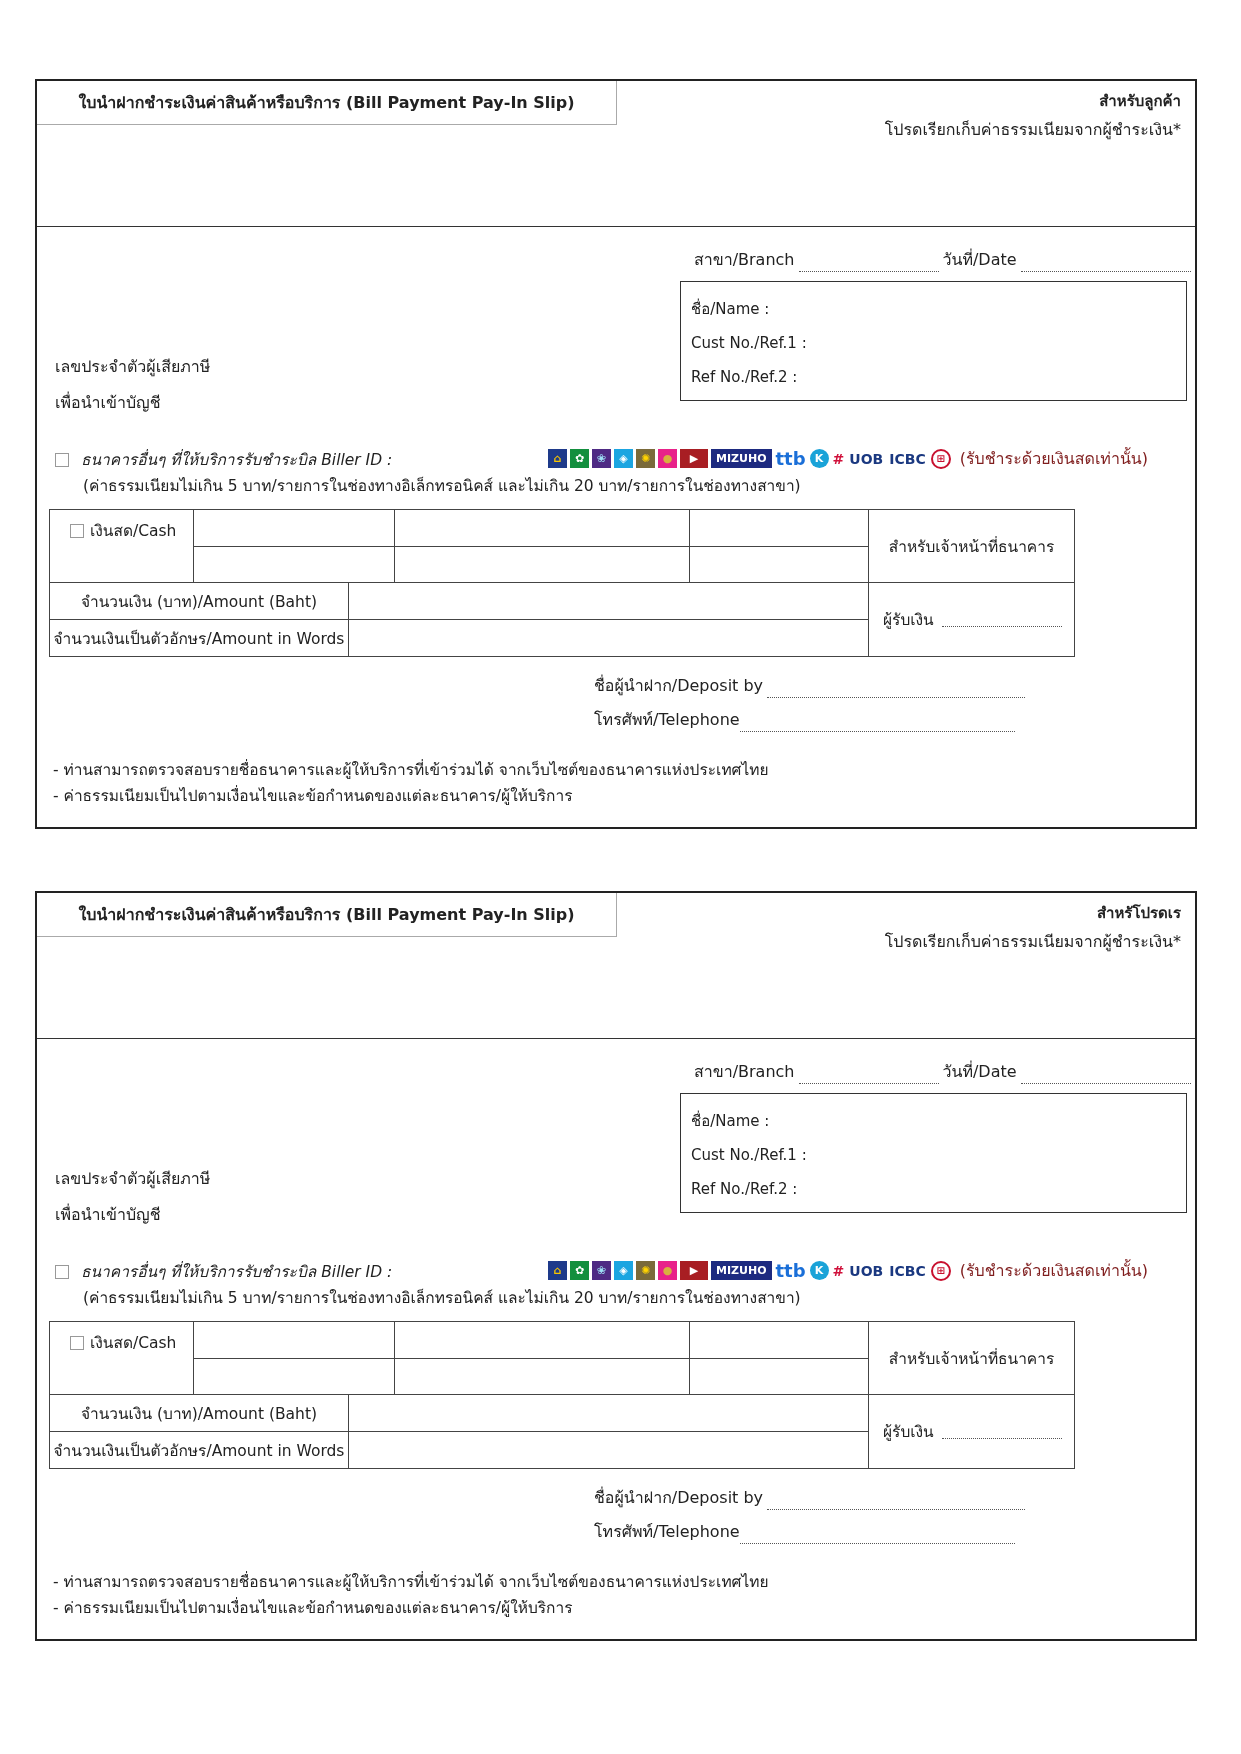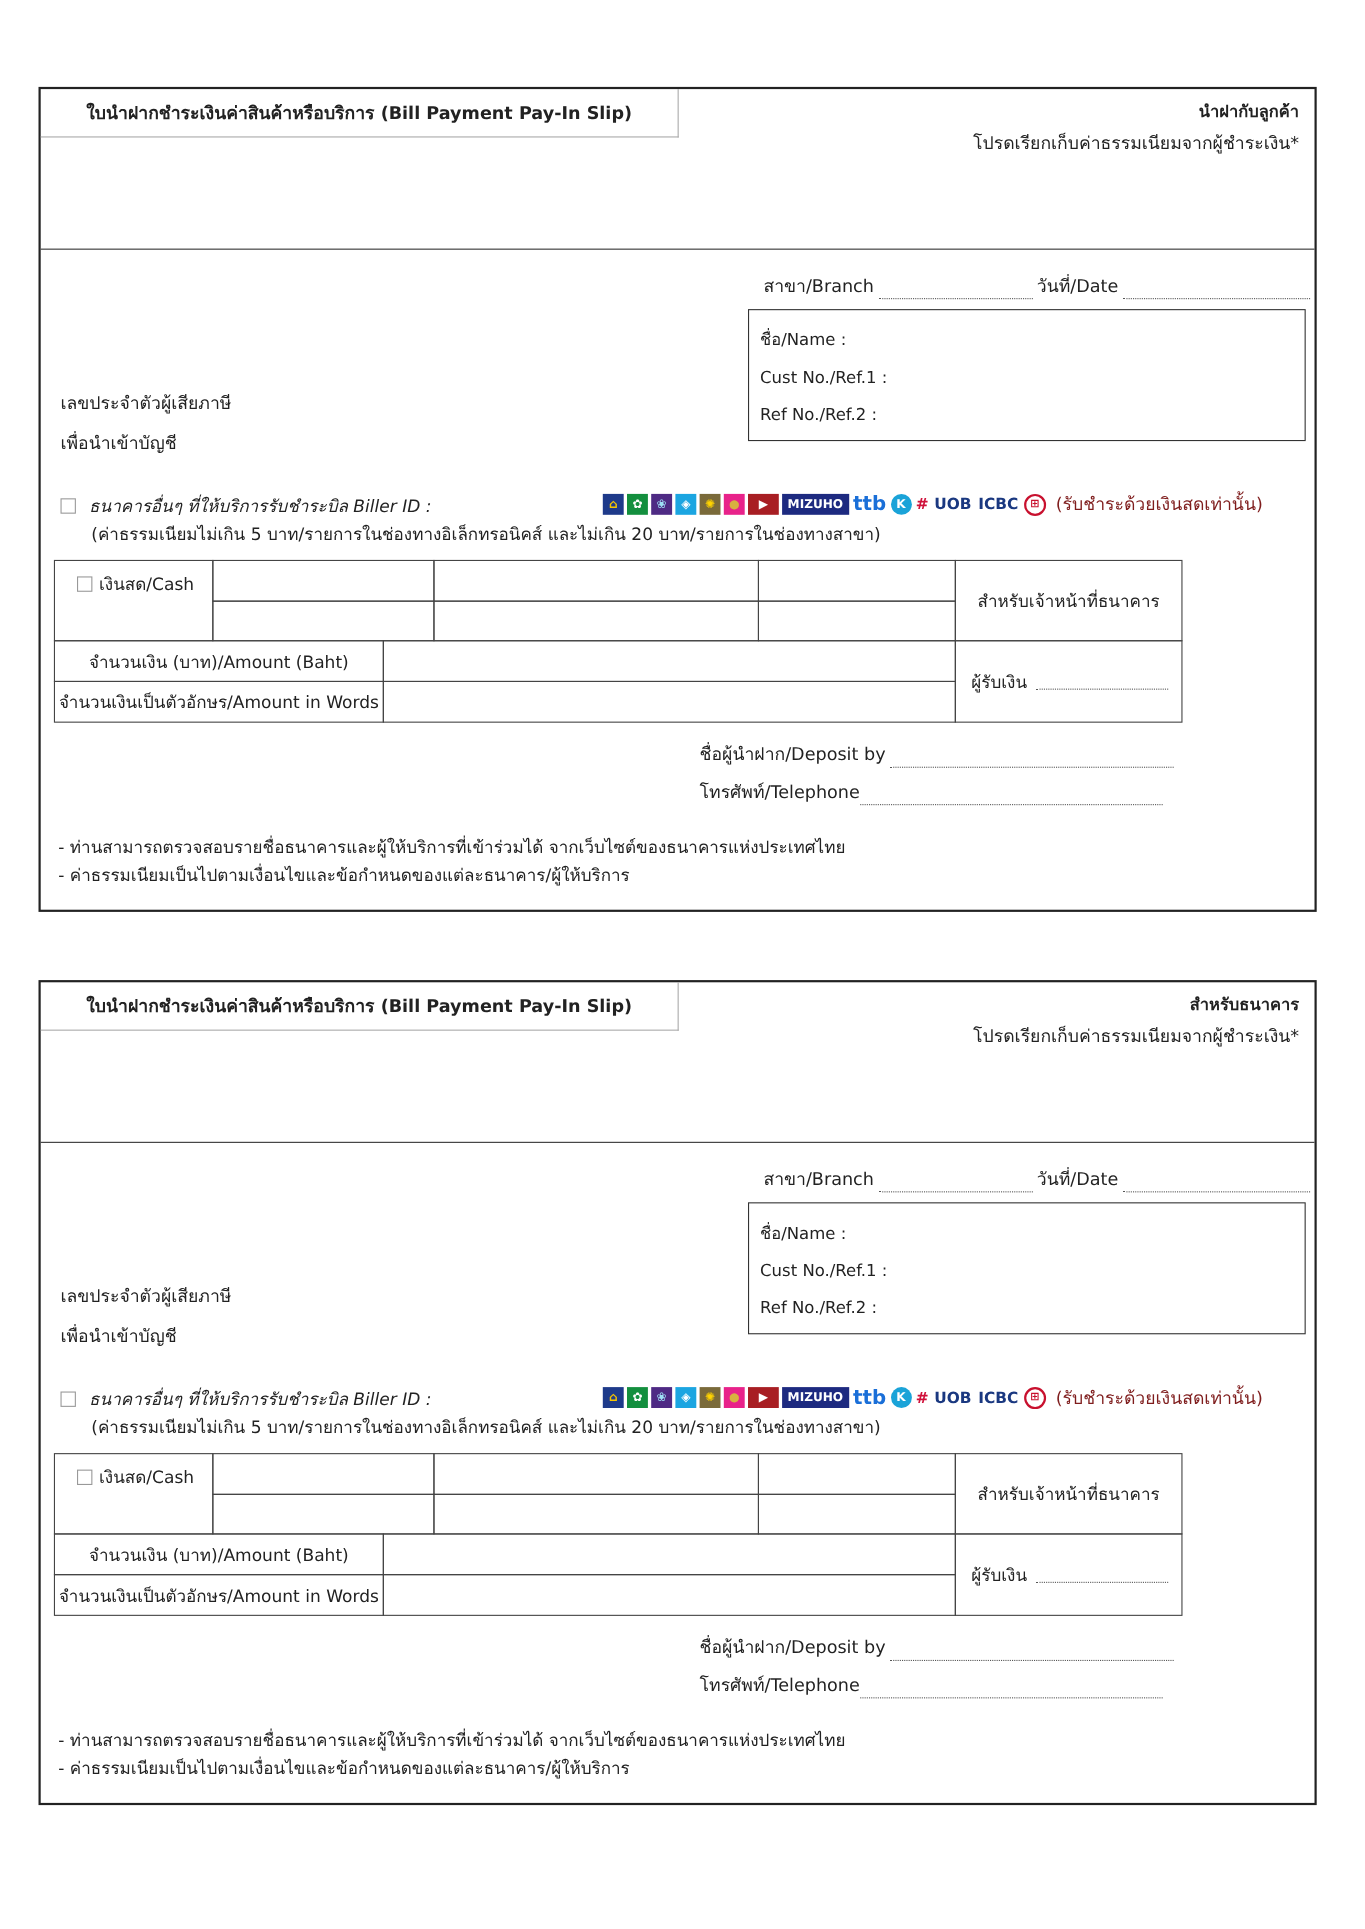--- a/index.html
+++ b/index.html
@@ -17,29 +17,29 @@
   .tax-label { position:absolute; left:18px; top:268px; font-size:16px; line-height:36px; }
   .biller-row { position:absolute; left:18px; top:366px; font-size:15.5px; display:flex; align-items:center;font-style:italic; }
   .chk { display:inline-block; width:14px; height:14px; border:1px solid #999; margin-right:12px; box-sizing:border-box; background:#fff; }
   .logos { position:absolute; left:511px; top:365px; display:flex; align-items:center; gap:3px; }
   .logo { width:19px; height:19px; display:inline-flex; align-items:center; justify-content:center; font-size:11px; color:#fff; font-weight:bold; }
   .logo-wide { height:19px; padding:0 5px; display:inline-flex; align-items:center; font-size:11px; font-weight:bold; color:#fff; }
   .cash-only { color:#7f1d1d; font-size:16px; margin-left:6px; }
   .fee-range { position:absolute; left:46px; top:392px; font-size:15.5px; }
   .pay-table { position:absolute; left:12px; top:428px; width:1135px; height:148px; }
   .cell { position:absolute; border:1px solid #444; box-sizing:border-box; font-size:15.5px; }
-  .deposit-row { position:absolute; font-size:16px; display:flex; align-items:flex-end;margin-left:42px; }
+  .deposit-row { position:absolute; font-size:16px; display:flex; align-items:flex-end; }
   .notes { position:absolute; left:16px; top:676px; font-size:15.5px; line-height:26px; }
 </style>
 </head>
 <body>
 
 <div class="slip slip1">
   <div class="title-box">ใบนำฝากชำระเงินค่าสินค้าหรือบริการ (Bill Payment Pay-In Slip)</div>
-  <div class="copy-label">นำฝากับลูกค้า</div>
+  <div class="copy-label">สำหรับลูกค้า</div>
   <div class="fee-note">โปรดเรียกเก็บค่าธรรมเนียมจากผู้ชำระเงิน*</div>
   <div class="divider"></div>
 
   <div class="branch-row">
     <span>สาขา/Branch</span>
     <span class="dots" style="width:140px"></span>
     <span>วันที่/Date</span>
     <span class="dots" style="width:170px"></span>
   </div>
 
@@ -116,21 +116,21 @@
   </div>
 
   <div class="notes">
     <div>- ท่านสามารถตรวจสอบรายชื่อธนาคารและผู้ให้บริการที่เข้าร่วมได้ จากเว็บไซต์ของธนาคารแห่งประเทศไทย</div>
     <div>- ค่าธรรมเนียมเป็นไปตามเงื่อนไขและข้อกำหนดของแต่ละธนาคาร/ผู้ให้บริการ</div>
   </div>
 </div>
 
 <div class="slip slip2">
   <div class="title-box">ใบนำฝากชำระเงินค่าสินค้าหรือบริการ (Bill Payment Pay-In Slip)</div>
-  <div class="copy-label">สำหรับธนาคาร</div>
+  <div class="copy-label">สำหรัโปรดเร</div>
   <div class="fee-note">โปรดเรียกเก็บค่าธรรมเนียมจากผู้ชำระเงิน*</div>
   <div class="divider"></div>
 
   <div class="branch-row">
     <span>สาขา/Branch</span>
     <span class="dots" style="width:140px"></span>
     <span>วันที่/Date</span>
     <span class="dots" style="width:170px"></span>
   </div>
 

